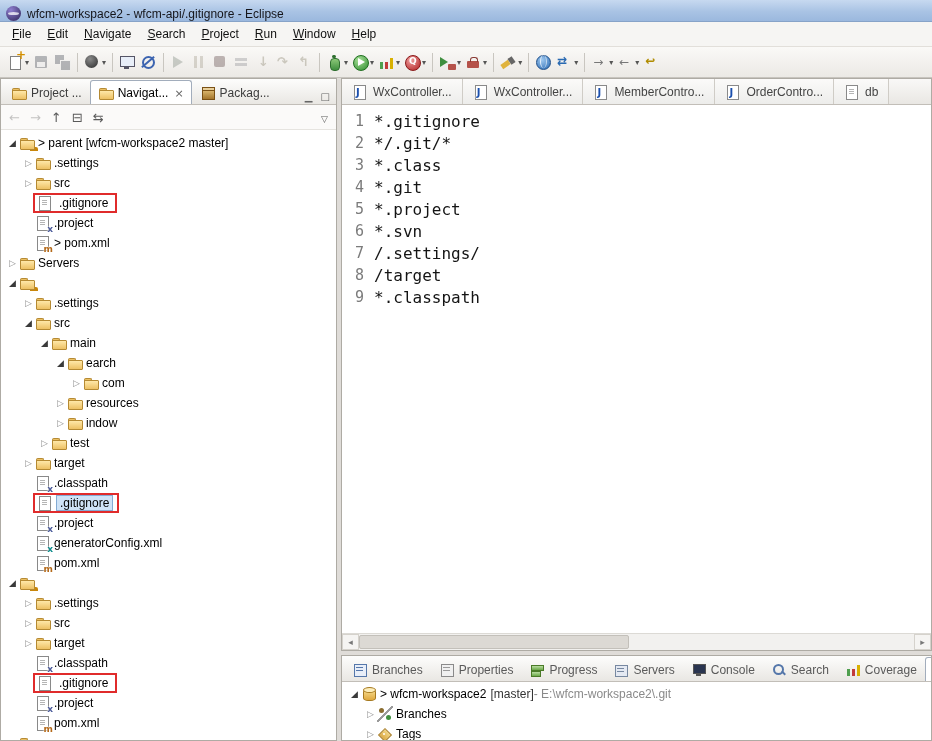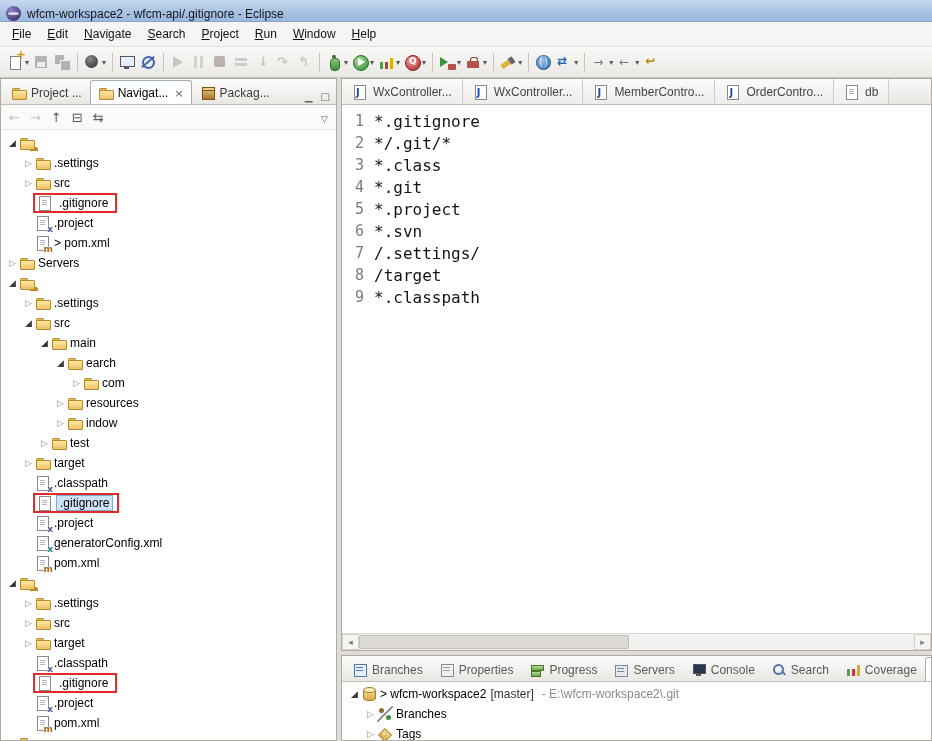--- a/index.html
+++ b/index.html
@@ -153,21 +153,21 @@
 .sb-right::before{content:"▸"}
 .scroll-thumb{width:270px;flex:none;background:#dcd9d4;border:1px solid #c3c0ba;border-radius:2px;margin:1px 0}
 .scroll-track{flex:1}
 
 
 #bottom-tabbar .vtab{color:#5a5a5a}
 #bottom-tabbar .vtab.active{color:#000}
 #git-tree{flex:1;overflow:hidden;padding-top:2px}
 .g-name{color:#000;padding-left:3px}
 .g-branch{color:#333;padding-left:4px}
-.g-path{color:#8a8a8a;padding-left:8px}
+.g-path{color:#8a8a8a;padding-left:0}
 </style>
 </head>
 <body>
 
 <div id="window">
   <div id="titlebar">
     <span class="app-icon"></span>
     <span id="title-text">wfcm-workspace2 - wfcm-api/.gitignore - Eclipse</span>
   </div>
   <div id="menubar">
@@ -303,20 +303,21 @@
           <span class="vtbtn vtb-up"></span>
           <span class="vtbtn vtb-collapse-all"></span>
           <span class="vtbtn vtb-link-editor"></span>
           <span class="vtbtn vtb-view-menu"></span>
         </div>
       <div id="nav-tree">
           <div class="trow">
             <span class="tpad" style="width: 5px;"></span>
             <span class="exp open">◢</span>
             <span class="ico ic-project"></span>
+            <span class="tlabel">&gt; parent [wfcm-workspace2 master]</span>
           </div>
           <div class="trow">
             <span class="tpad" style="width: 21px;"></span>
             <span class="exp">▷</span>
             <span class="ico ic-folder"></span>
             <span class="tlabel">.settings</span>
           </div>
           <div class="trow">
             <span class="tpad" style="width: 21px;"></span>
             <span class="exp">▷</span>

